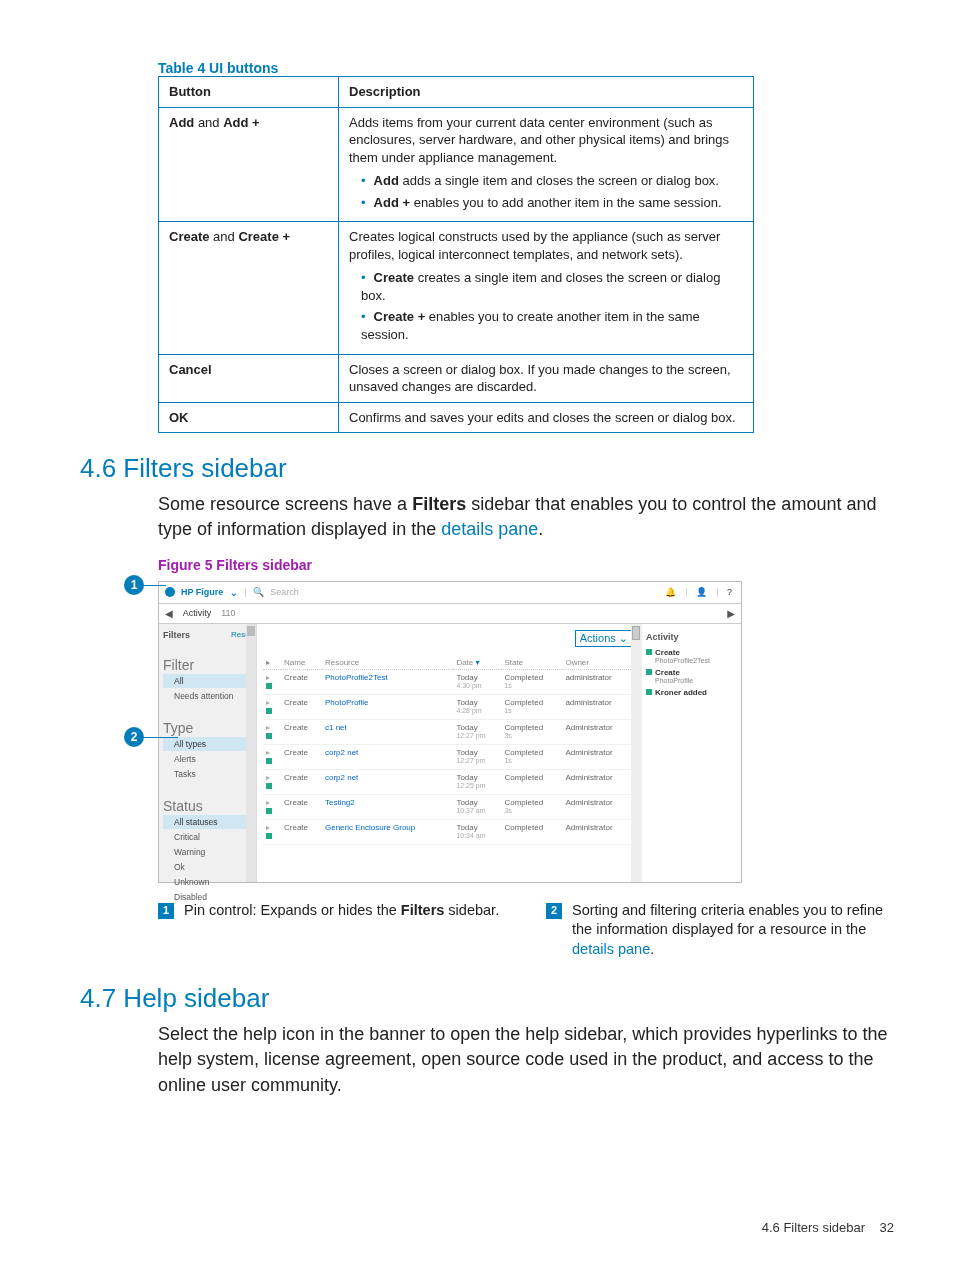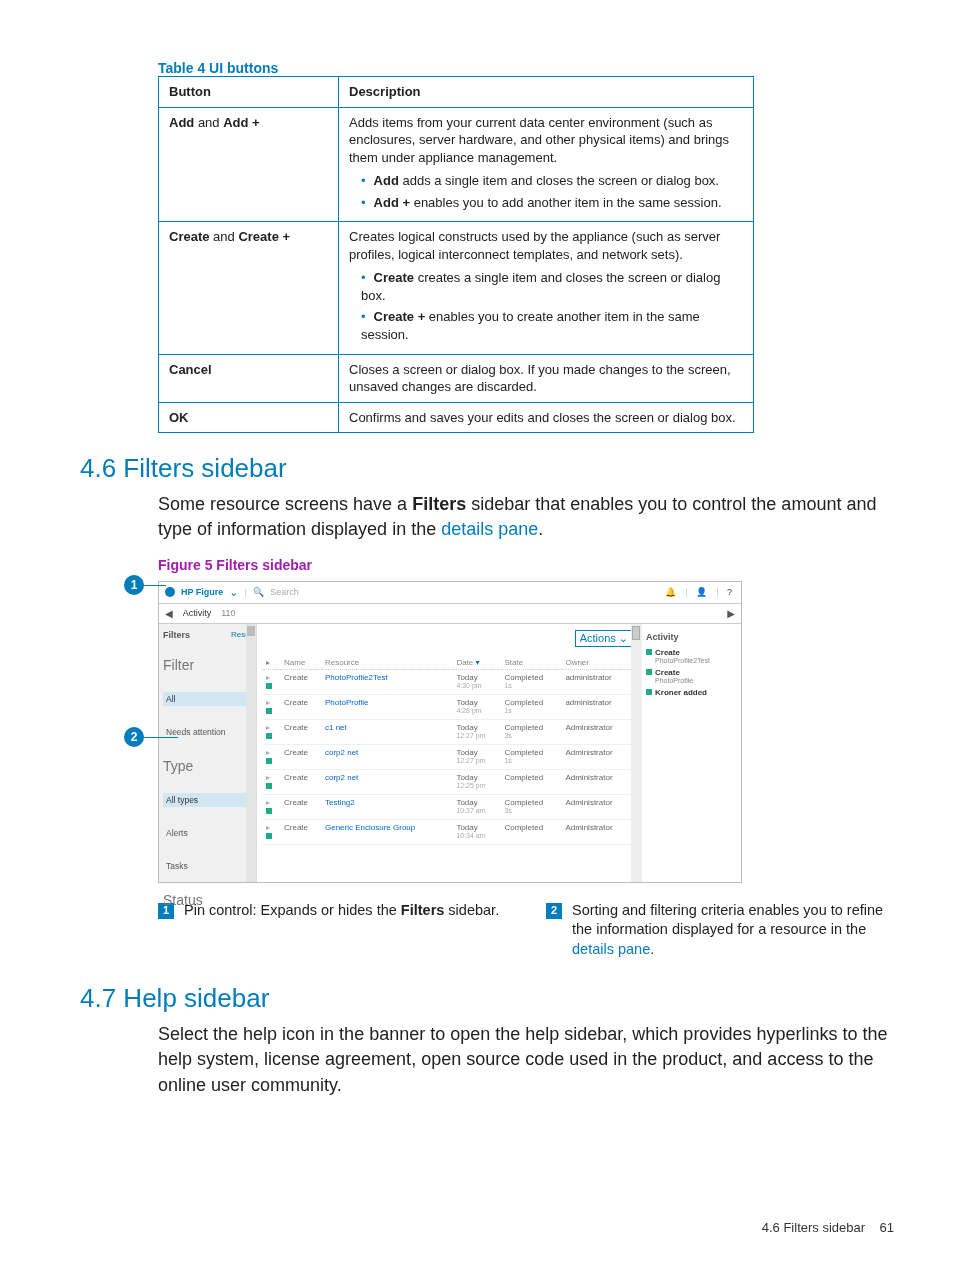--- a/index.html
+++ b/index.html
@@ -131,21 +131,21 @@
     width: 98px;
     background: #f0f0f0;
     padding: 6px 4px;
     border-right: 1px solid #ddd;
     position: relative;
   }
   .sb-filters .hdr { display:flex; justify-content:space-between; align-items:center; margin-bottom:4px; }
   .sb-filters .hdr .t { font-weight: bold; color:#555; }
   .sb-filters .hdr .r { color:#007dba; font-size:8px; }
   .sb-filters .grp { font-size:14px; color:#777; margin-top:17px; }
-  .sb-filters .item { font-size:8.5px; color:#555; padding:2px 3px; margin:19px 0; }
+  .sb-filters .item { font-size:8.5px; color:#555; padding:2px 11px; margin:1px 0; }
   .sb-filters .item.sel { background:#d0e6f2; color:#333; }
   .sb-scroll {
     position:absolute; right:0; top:0; bottom:0; width:10px;
     background:#e4e4e4;
   }
   .sb-scroll .thumb { position:absolute; left:1px; right:1px; top:2px; height:10px; background:#bbb; }
   .sb-scroll .tup { position:absolute; left:0; right:0; top:0; height:10px; text-align:center; color:#888; font-size:7px; line-height:10px; }
 
   .sb-main {
     flex: 1;
@@ -304,20 +304,28 @@
             <div class="item sel">All</div>
             <div class="item">Needs attention</div>
           </div>
         <div class="grp">Type</div>
         <div id="f2">
             <div class="item sel">All types</div>
             <div class="item">Alerts</div>
             <div class="item">Tasks</div>
           </div>
         <div class="grp">Status</div>
+        <div id="f3">
+            <div class="item sel">All statuses</div>
+            <div class="item">Critical</div>
+            <div class="item">Warning</div>
+            <div class="item">Ok</div>
+            <div class="item">Unknown</div>
+            <div class="item">Disabled</div>
+          </div>
         <div class="sb-scroll">
           <div class="tup">▴</div>
           <div class="thumb"></div>
         </div>
       </div>
       <div class="sb-main">
         <div class="actions">
           <span>Actions</span>
           <span>⌄</span>
         </div>
@@ -428,14 +436,14 @@
     <div>
       <span>Sorting and filtering criteria enables you to refine the information displayed for a resource in the </span><span class="link">details pane</span><span>.</span>
     </div>
   </div>
 </div>
 
 <h2 class="section" style="margin-top:24px">4.7 Help sidebar</h2>
 <p class="body">Select the help icon in the banner to open the help sidebar, which provides hyperlinks to the help system, license agreement, open source code used in the product, and access to the online user community.</p>
 
 <div class="footer">
-  <span>4.6 Filters sidebar</span>&nbsp;&nbsp;&nbsp;&nbsp;<span>61</span>
+  <span>4.6 Filters sidebar</span>&nbsp;&nbsp;&nbsp;&nbsp;<span>32</span>
 </div>
 
 </body></html>

